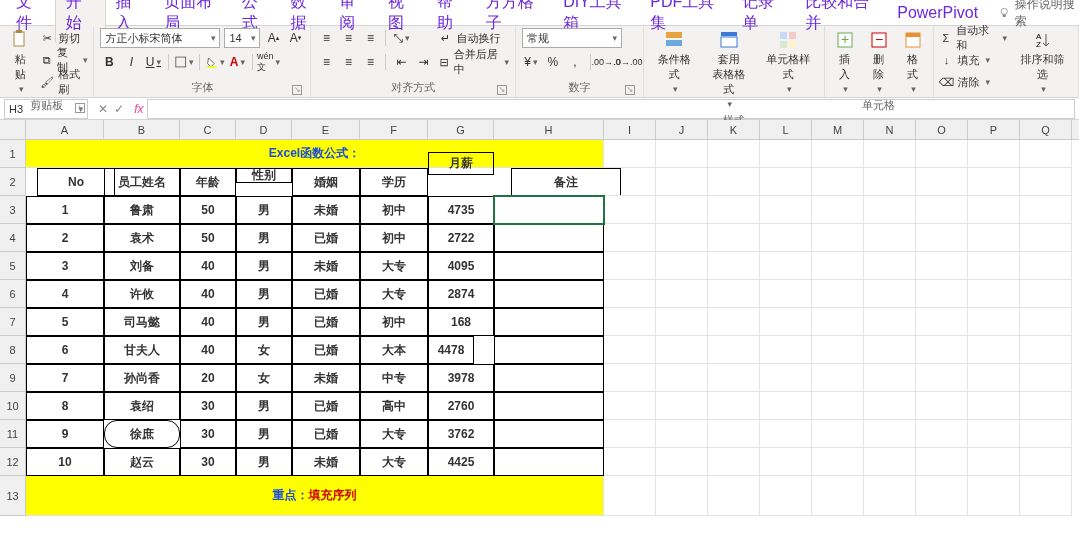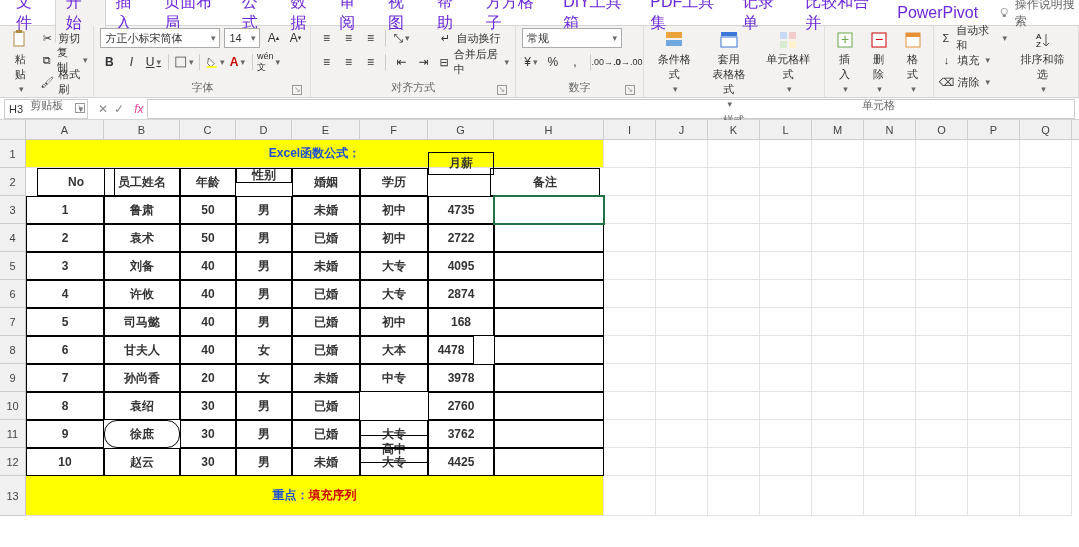--- a/index.html
+++ b/index.html
@@ -378,21 +378,21 @@
       <div class="cell title-cell" style="left: 0px; top: 0px; width: 578px; height: 28px;">
         <span class="black">Excel函数公式：</span>
       </div>
       <div class="cell tbl hdr" style="left: 0px; top: 28px; width: 78px; height: 28px; margin-left: 11px;">No</div>
       <div class="cell tbl hdr" style="left: 78px; top: 28px; width: 76px; height: 28px;">员工姓名</div>
       <div class="cell tbl hdr" style="left: 154px; top: 28px; width: 56px; height: 28px;">年龄</div>
       <div class="cell tbl hdr" style="left: 210px; top: 28px; width: 56px; height: 15px;">性别</div>
       <div class="cell tbl hdr" style="left: 266px; top: 28px; width: 68px; height: 28px;">婚姻</div>
       <div class="cell tbl hdr" style="left: 334px; top: 28px; width: 68px; height: 28px;">学历</div>
       <div class="cell tbl hdr" style="left: 402px; top: 12px; width: 66px; height: 23px;">月薪</div>
-      <div class="cell tbl hdr" style="left: 464px; top: 28px; width: 110px; height: 28px;">备注</div>
+      <div class="cell tbl hdr" style="left: 485px; top: 28px; width: 110px; height: 28px;">备注</div>
       <div class="cell tbl data-bold" style="left: 0px; top: 56px; width: 78px; height: 28px;">1</div>
       <div class="cell tbl data-bold" style="left: 78px; top: 56px; width: 76px; height: 28px;">鲁肃</div>
       <div class="cell tbl data-bold" style="left: 154px; top: 56px; width: 56px; height: 28px;">50</div>
       <div class="cell tbl data-bold" style="left: 210px; top: 56px; width: 56px; height: 28px;">男</div>
       <div class="cell tbl data-bold" style="left: 266px; top: 56px; width: 68px; height: 28px;">未婚</div>
       <div class="cell tbl data-bold" style="left: 334px; top: 56px; width: 68px; height: 28px;">初中</div>
       <div class="cell tbl data-bold" style="left: 402px; top: 56px; width: 66px; height: 28px;">4735</div>
       <div class="cell tbl data-bold selected-cell" style="left: 468px; top: 56px; width: 110px; height: 28px;"></div>
       <div class="cell tbl data-bold" style="left: 0px; top: 84px; width: 78px; height: 28px;">2</div>
       <div class="cell tbl data-bold" style="left: 78px; top: 84px; width: 76px; height: 28px;">袁术</div>
@@ -440,21 +440,21 @@
       <div class="cell tbl data-bold" style="left: 210px; top: 224px; width: 56px; height: 28px;">女</div>
       <div class="cell tbl data-bold" style="left: 266px; top: 224px; width: 68px; height: 28px;">未婚</div>
       <div class="cell tbl data-bold" style="left: 334px; top: 224px; width: 68px; height: 28px; text-align: center;">中专</div>
       <div class="cell tbl data-bold" style="left: 402px; top: 224px; width: 66px; height: 28px;">3978</div>
       <div class="cell tbl data-bold" style="left: 468px; top: 224px; width: 110px; height: 28px;"></div>
       <div class="cell tbl data-bold" style="left: 0px; top: 252px; width: 78px; height: 28px;">8</div>
       <div class="cell tbl data-bold" style="left: 78px; top: 252px; width: 76px; height: 28px;">袁绍</div>
       <div class="cell tbl data-bold" style="left: 154px; top: 252px; width: 56px; height: 28px;">30</div>
       <div class="cell tbl data-bold" style="left: 210px; top: 252px; width: 56px; height: 28px;">男</div>
       <div class="cell tbl data-bold" style="left: 266px; top: 252px; width: 68px; height: 28px;">已婚</div>
-      <div class="cell tbl data-bold" style="left: 334px; top: 252px; width: 68px; height: 28px; margin-top: 43px;">高中</div>
+      <div class="cell tbl data-bold" style="left: 334px; top: 252px; width: 68px; height: 28px;">高中</div>
       <div class="cell tbl data-bold" style="left: 402px; top: 252px; width: 66px; height: 28px;">2760</div>
       <div class="cell tbl data-bold" style="left: 468px; top: 252px; width: 110px; height: 28px;"></div>
       <div class="cell tbl data-bold" style="left: 0px; top: 280px; width: 78px; height: 28px;">9</div>
       <div class="cell tbl data-bold" style="left: 78px; top: 280px; width: 76px; height: 28px; border-radius: 13px;">徐庶</div>
       <div class="cell tbl data-bold" style="left: 154px; top: 280px; width: 56px; height: 28px;">30</div>
       <div class="cell tbl data-bold" style="left: 210px; top: 280px; width: 56px; height: 28px;">男</div>
       <div class="cell tbl data-bold" style="left: 266px; top: 280px; width: 68px; height: 28px;">已婚</div>
       <div class="cell tbl data-bold" style="left: 334px; top: 280px; width: 68px; height: 28px;">大专</div>
       <div class="cell tbl data-bold" style="left: 402px; top: 280px; width: 66px; height: 28px;">3762</div>
       <div class="cell tbl data-bold" style="left: 468px; top: 280px; width: 110px; height: 28px;"></div>

